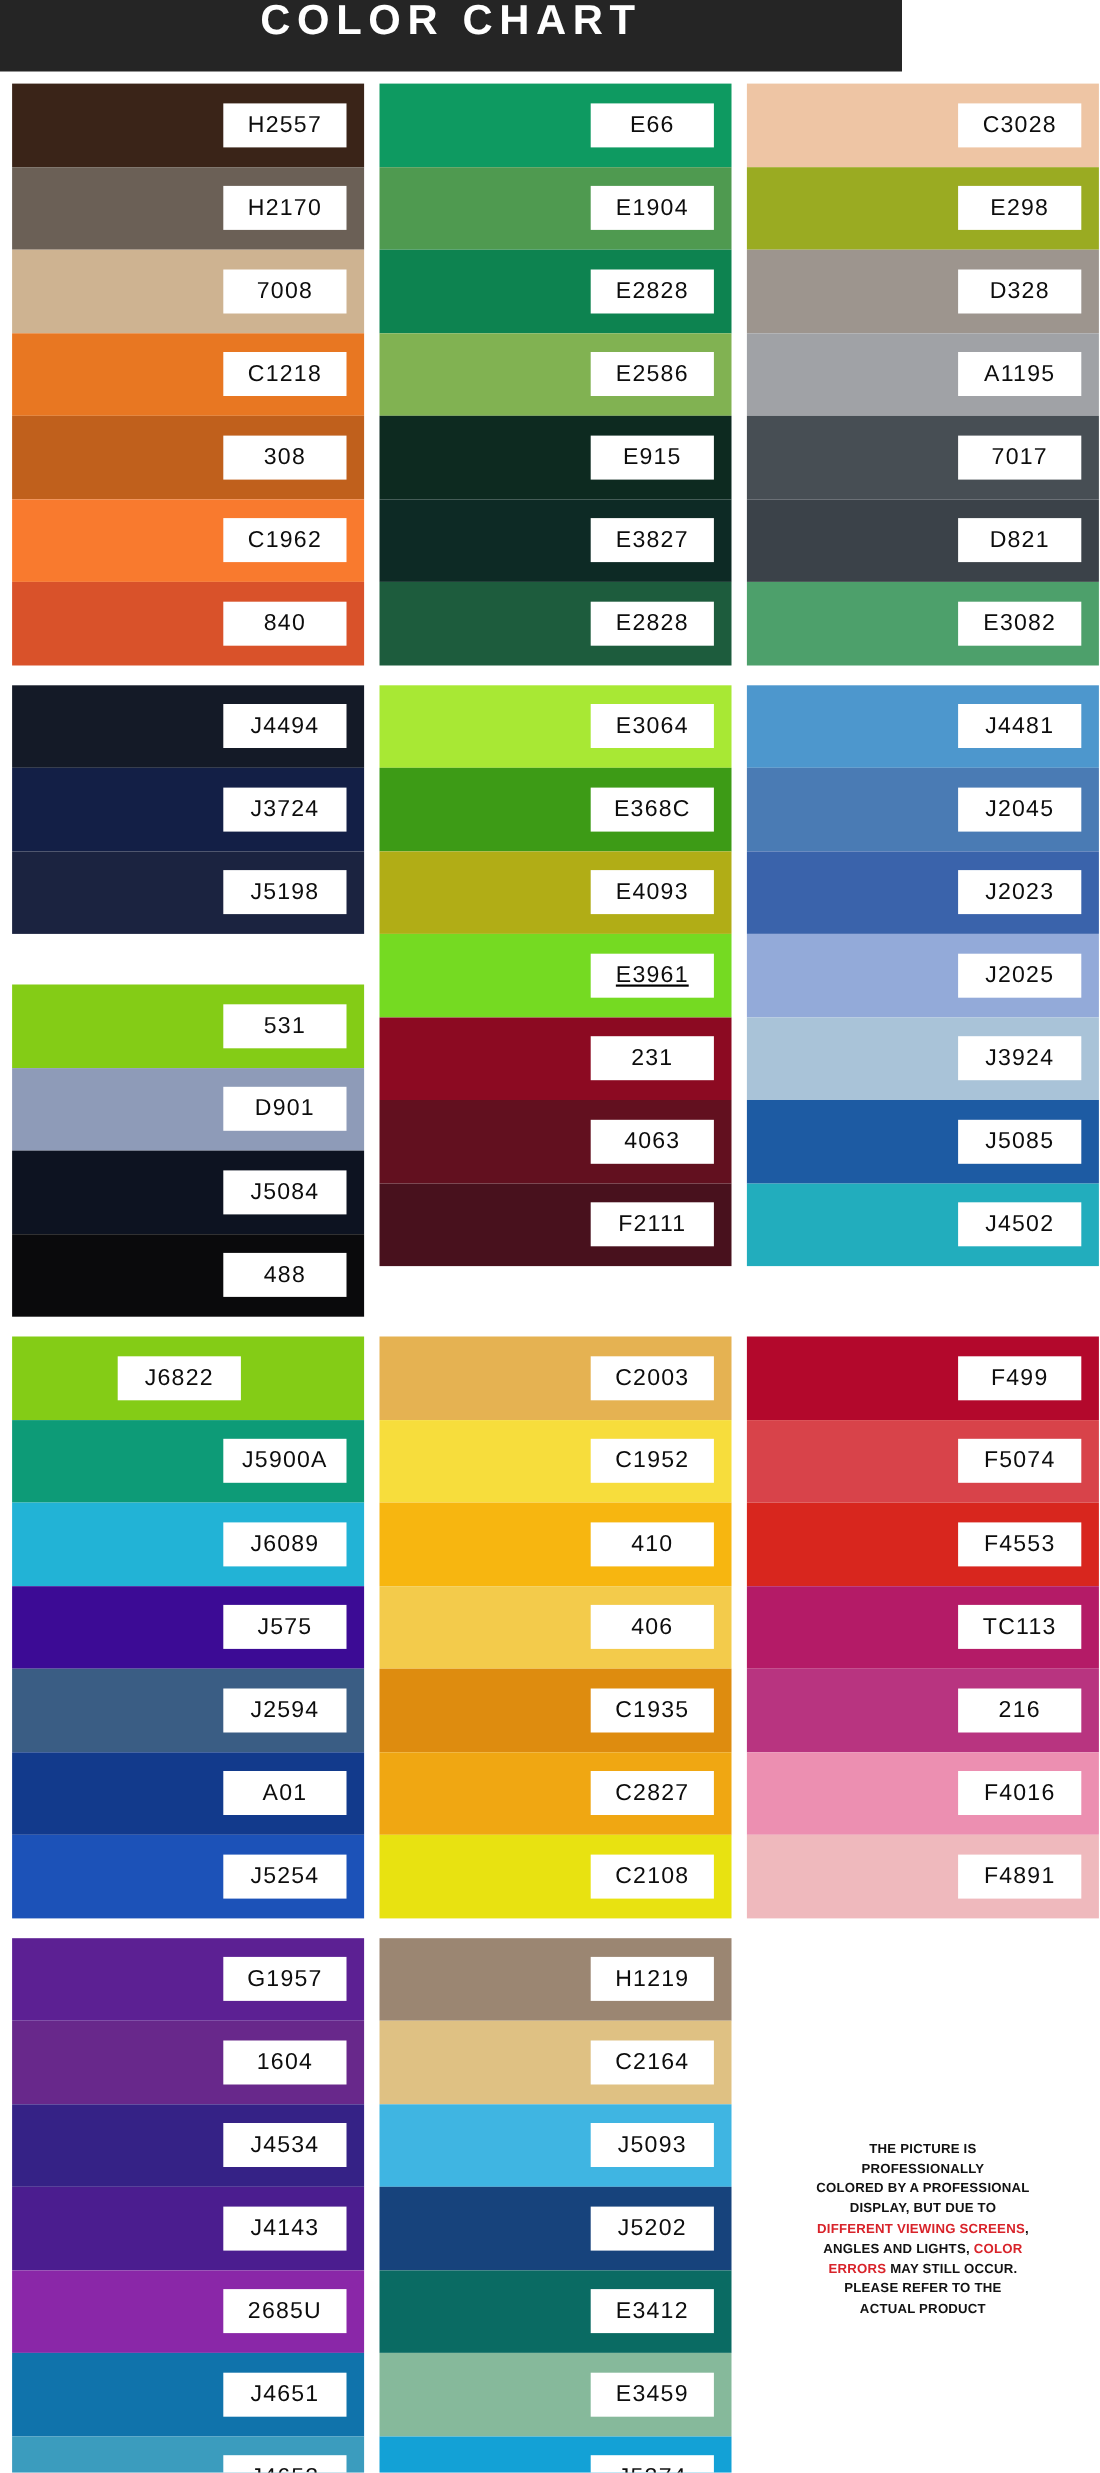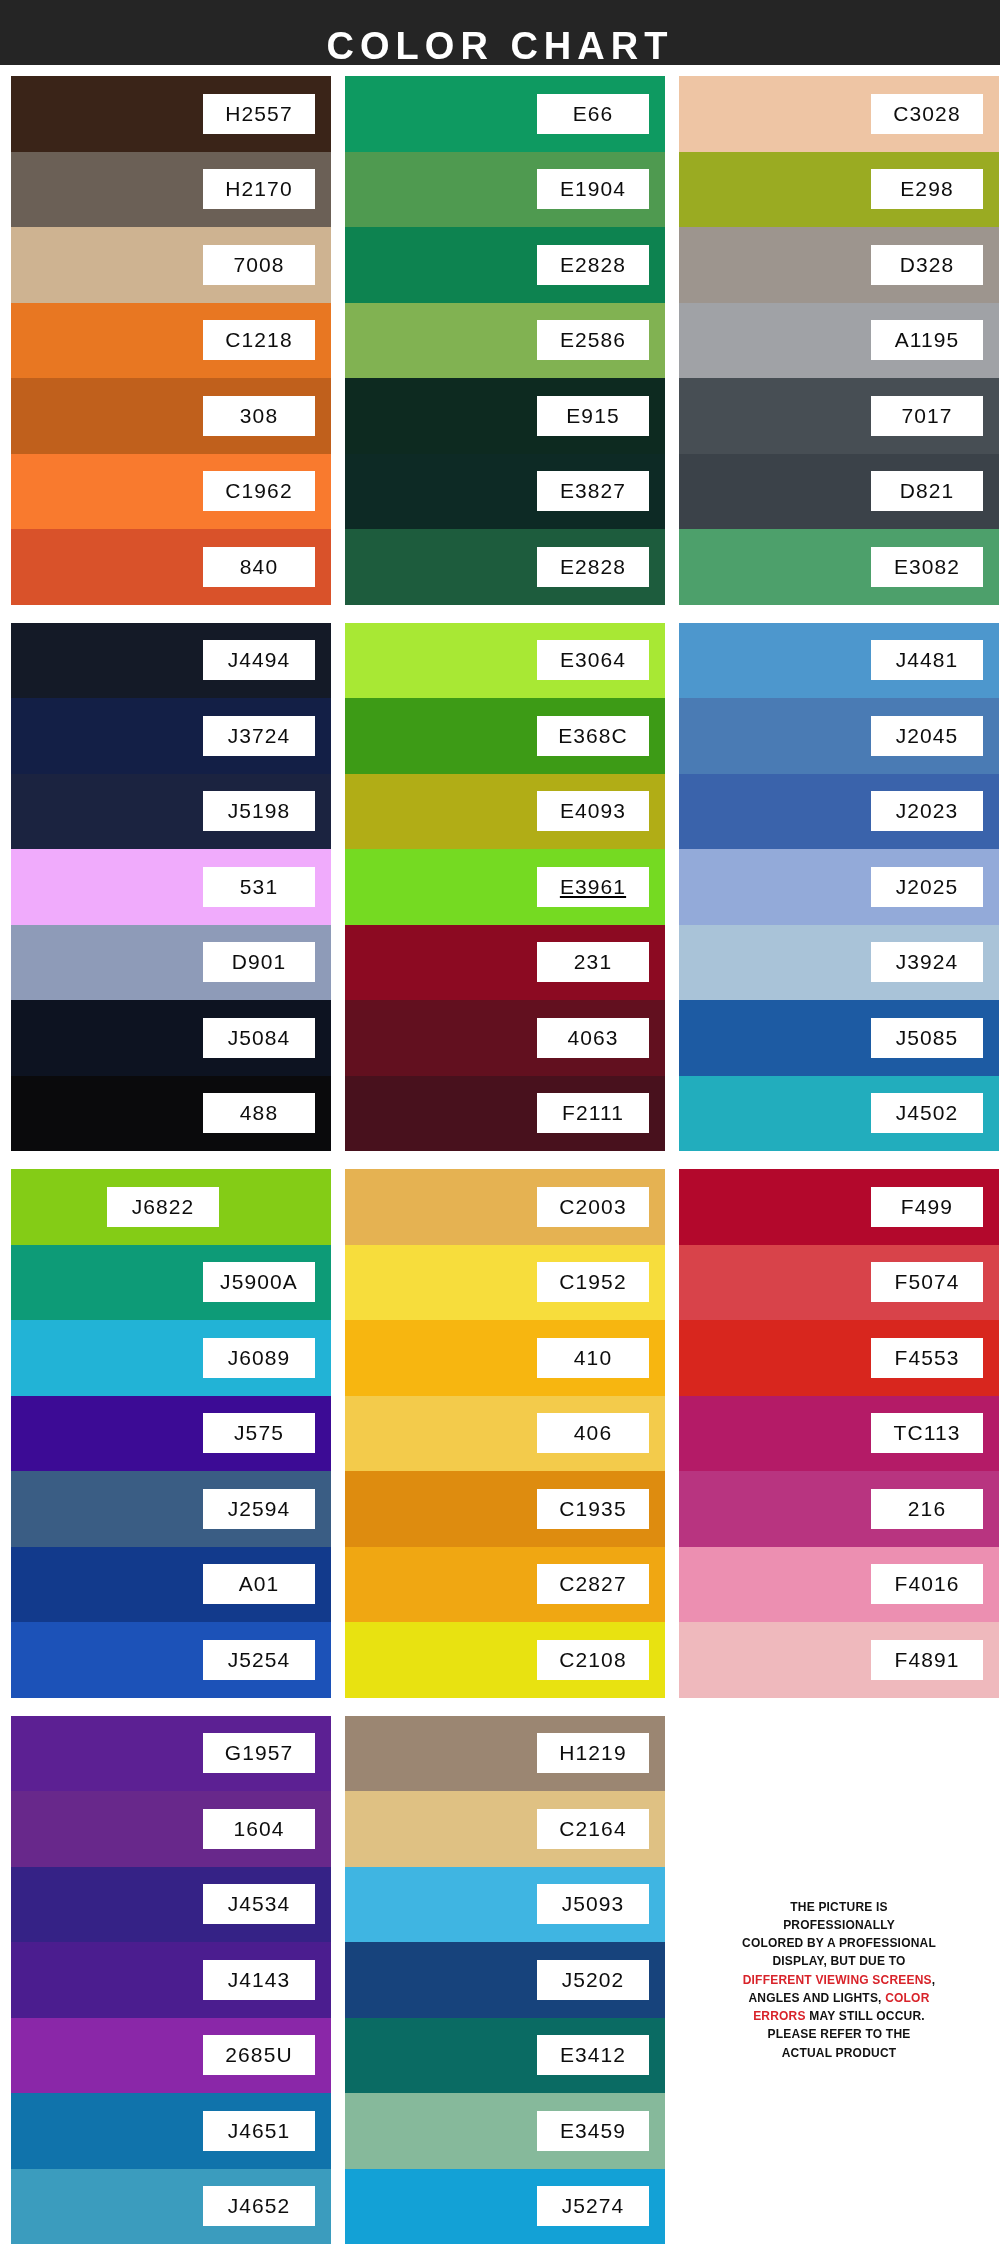--- a/index.html
+++ b/index.html
@@ -13,25 +13,25 @@
   #page {
     position: relative;
     width: 1000px;
     height: 2248px;
     background: #ffffff;
     overflow: hidden;
   }
 
   
   .header-bar {
-    width: 1000px;
+    width: 820px;
     height: 65px;
     background: #252525;
     display: flex;
-    align-items: flex-end;
+    align-items: flex-start;
     justify-content: center;
   }
   .header-title {
     color: #ffffff;
     font-family: "Liberation Sans", sans-serif;
     font-weight: bold;
     font-size: 38px;
     letter-spacing: 6px;
     line-height: 1;
     text-transform: uppercase;
@@ -190,21 +190,21 @@
         <div class="swatch-column">
           <div class="swatch-row" title="J4494" style="background: rgb(20, 26, 39);">
             <div class="swatch-label">J4494</div>
           </div>
           <div class="swatch-row" title="J3724" style="background: rgb(19, 31, 70);">
             <div class="swatch-label">J3724</div>
           </div>
           <div class="swatch-row" title="J5198" style="background: rgb(27, 35, 64);">
             <div class="swatch-label">J5198</div>
           </div>
-          <div class="swatch-row" title="531" style="background: #f0abfc;">
+          <div class="swatch-row" title="531" style="background: #84cc16; margin-top: 46px;">
             <div class="swatch-label">531</div>
           </div>
           <div class="swatch-row" title="D901" style="background: rgb(142, 155, 184);">
             <div class="swatch-label">D901</div>
           </div>
           <div class="swatch-row" title="J5084" style="background: rgb(13, 19, 33);">
             <div class="swatch-label">J5084</div>
           </div>
           <div class="swatch-row" title="488" style="background: rgb(10, 10, 12);">
             <div class="swatch-label">488</div>

